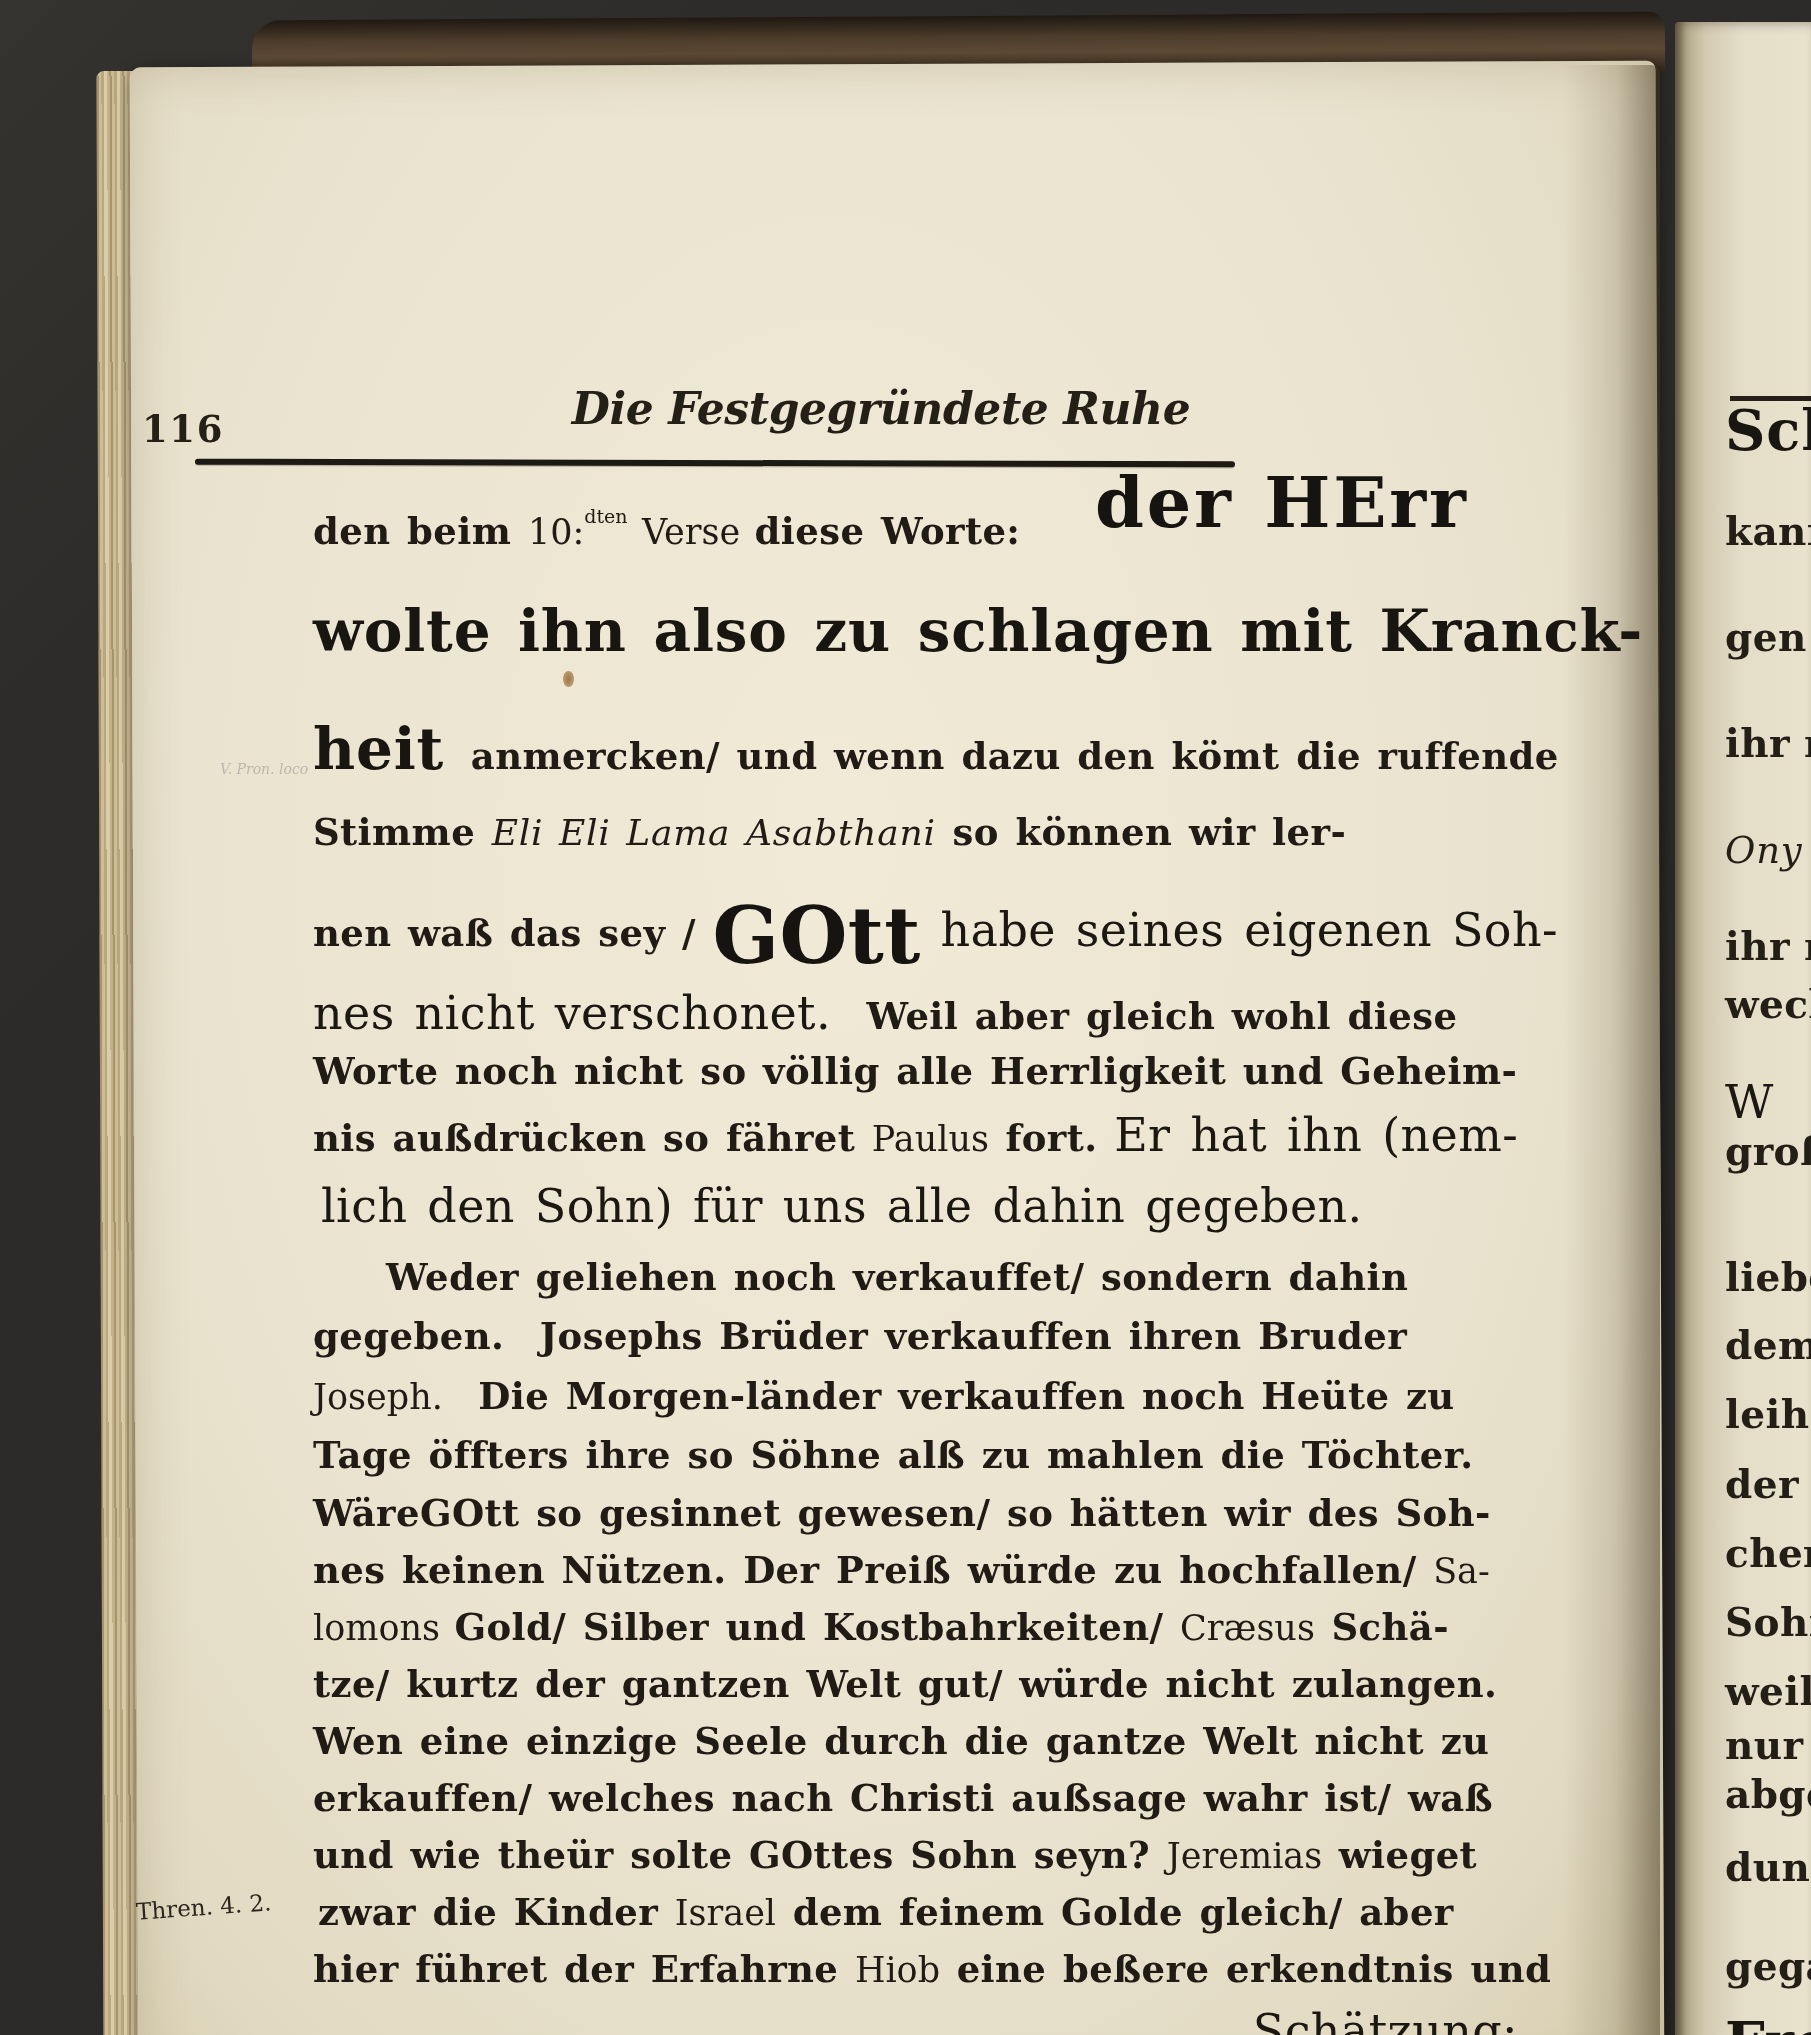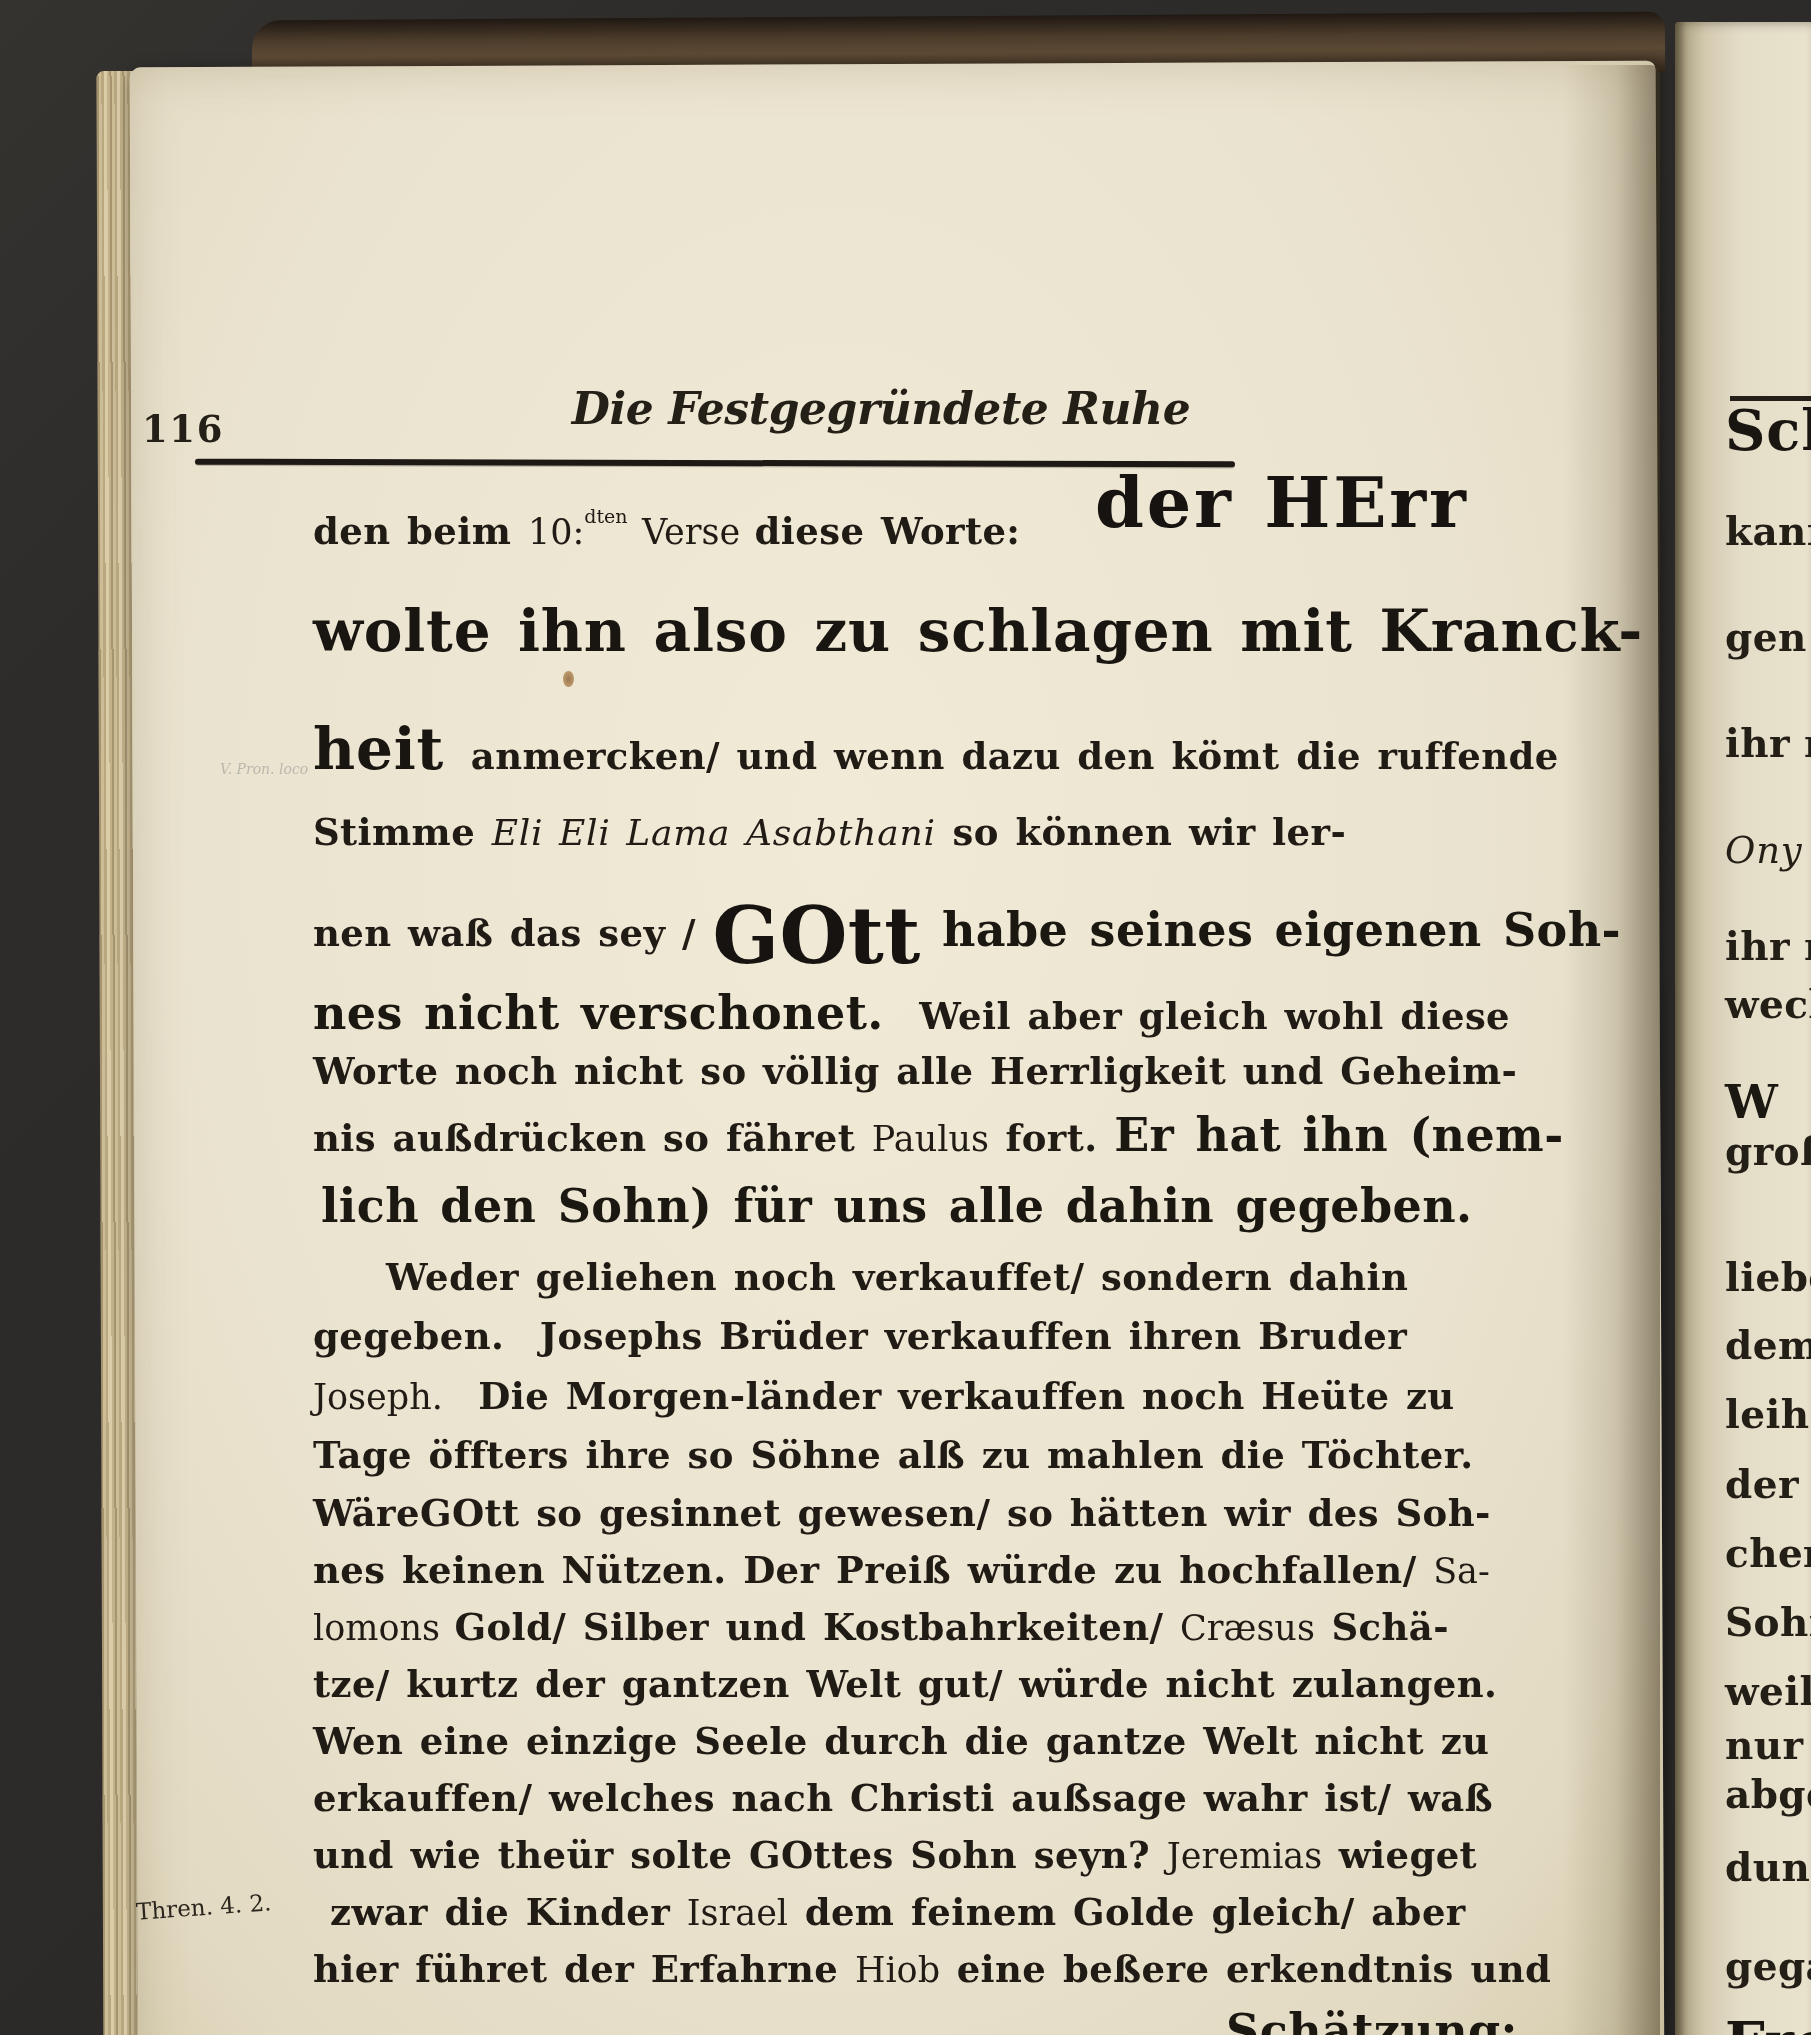--- a/index.html
+++ b/index.html
@@ -69,21 +69,21 @@
   .tline{
     position:absolute;white-space:nowrap;color:#201b14;
     font-size:37px;line-height:1;font-weight:700;letter-spacing:0.4px;word-spacing:3.3px;
   }
   .tright{text-align:right;}
   .sg-b{font-weight:700;letter-spacing:0.4px;}
   .sg-a{font-weight:400;font-size:35px;letter-spacing:0;}
   .sg-i{font-weight:400;font-style:italic;font-size:36px;letter-spacing:0.8px;}
   .sg-sup{font-weight:400;font-size:19px;vertical-align:21px;letter-spacing:0;}
   .sg-d1{font-weight:700;font-size:58px;letter-spacing:0.8px;word-spacing:5.7px;color:#191510;}
-  .sg-d2{font-weight:700;font-size:46px;letter-spacing:0.4px;word-spacing:4.9px;color:#1b1711;}
+  .sg-d2{font-weight:400;font-size:46px;letter-spacing:0.4px;word-spacing:4.9px;color:#1b1711;}
   .sg-g{font-weight:700;font-size:78px;line-height:0;vertical-align:-17px;color:#171310;}
   .sg-h{font-weight:700;font-size:70px;letter-spacing:2.8px;color:#171310;}
   .greek-note{
     position:absolute;left:138px;top:1307px;
     font-size:26px;line-height:41px;font-style:italic;color:#2e2820;letter-spacing:0.4px;
   }
   .citation{
     position:absolute;left:136px;top:1894px;
     font-size:23px;font-weight:400;color:#2a251d;transform:rotate(-4deg);
   }
@@ -130,21 +130,21 @@
       <div class="tline" style="top: 1318px; left: 313px;"><span class="sg-b">gegeben.  Josephs Brüder verkauffen ihren Bruder</span></div>
       <div class="tline" style="top: 1378px; left: 313px;"><span class="sg-a">Joseph.</span><span class="sg-b">  Die Morgen-länder verkauffen noch Heüte zu</span></div>
       <div class="tline" style="top: 1437px; left: 313px;"><span class="sg-b">Tage öffters ihre so Söhne alß zu mahlen die Töchter.</span></div>
       <div class="tline" style="top: 1495px; left: 313px;"><span class="sg-b">WäreGOtt so gesinnet gewesen/ so hätten wir des Soh-</span></div>
       <div class="tline" style="top: 1552px; left: 313px;"><span class="sg-b">nes keinen Nützen. Der Preiß würde zu hochfallen/ </span><span class="sg-a">Sa-</span></div>
       <div class="tline" style="top: 1609px; left: 313px;"><span class="sg-a">lomons </span><span class="sg-b">Gold/ Silber und Kostbahrkeiten/ </span><span class="sg-a">Cræsus</span><span class="sg-b"> Schä-</span></div>
       <div class="tline" style="top: 1666px; left: 313px;"><span class="sg-b">tze/ kurtz der gantzen Welt gut/ würde nicht zulangen.</span></div>
       <div class="tline" style="top: 1723px; left: 313px;"><span class="sg-b">Wen eine einzige Seele durch die gantze Welt nicht zu</span></div>
       <div class="tline" style="top: 1780px; left: 313px;"><span class="sg-b">erkauffen/ welches nach Christi außsage wahr ist/ waß</span></div>
       <div class="tline" style="top: 1837px; left: 313px;"><span class="sg-b">und wie theür solte GOttes Sohn seyn? </span><span class="sg-a">Jeremias</span><span class="sg-b"> wieget</span></div>
-      <div class="tline" style="top: 1894px; left: 330px;"><span class="sg-b">zwar die Kinder </span><span class="sg-a">Israel</span><span class="sg-b"> dem feinem Golde gleich/ aber</span></div>
+      <div class="tline" style="top: 1894px; left: 318px;"><span class="sg-b">zwar die Kinder </span><span class="sg-a">Israel</span><span class="sg-b"> dem feinem Golde gleich/ aber</span></div>
       <div class="tline" style="top: 1951px; left: 313px;"><span class="sg-b">hier führet der Erfahrne </span><span class="sg-a">Hiob</span><span class="sg-b"> eine beßere erkendtnis und</span></div>
       <div class="tline tright" style="top: 2008px; left: 313px; width: 1205px;"><span class="sg-d2">Schätzung:</span></div>
     </div>
 
   <div class="citation">Thren. 4. 2.</div>
   <div class="faint-note">V. Pron. loco</div>
 
   <div id="right-frags">
       <div class="rfrag" style="top: 402px; left: 1725px;"><span class="sg-d1">Schä</span></div>
       <div class="rfrag" style="top: 512px; left: 1725px;"><span class="sg-b">kann</span></div>

